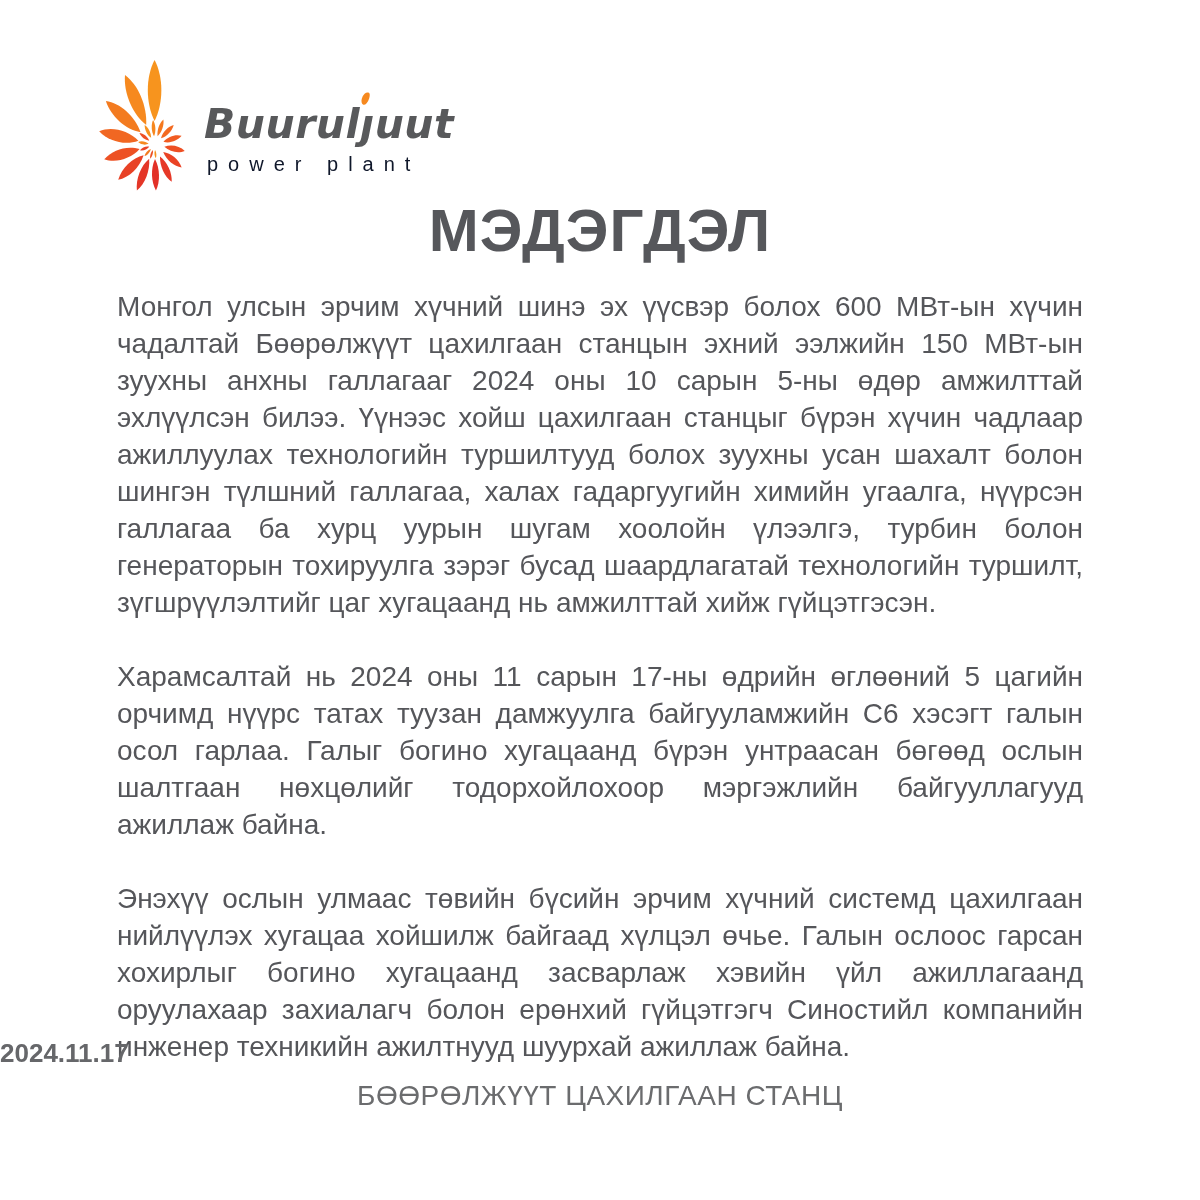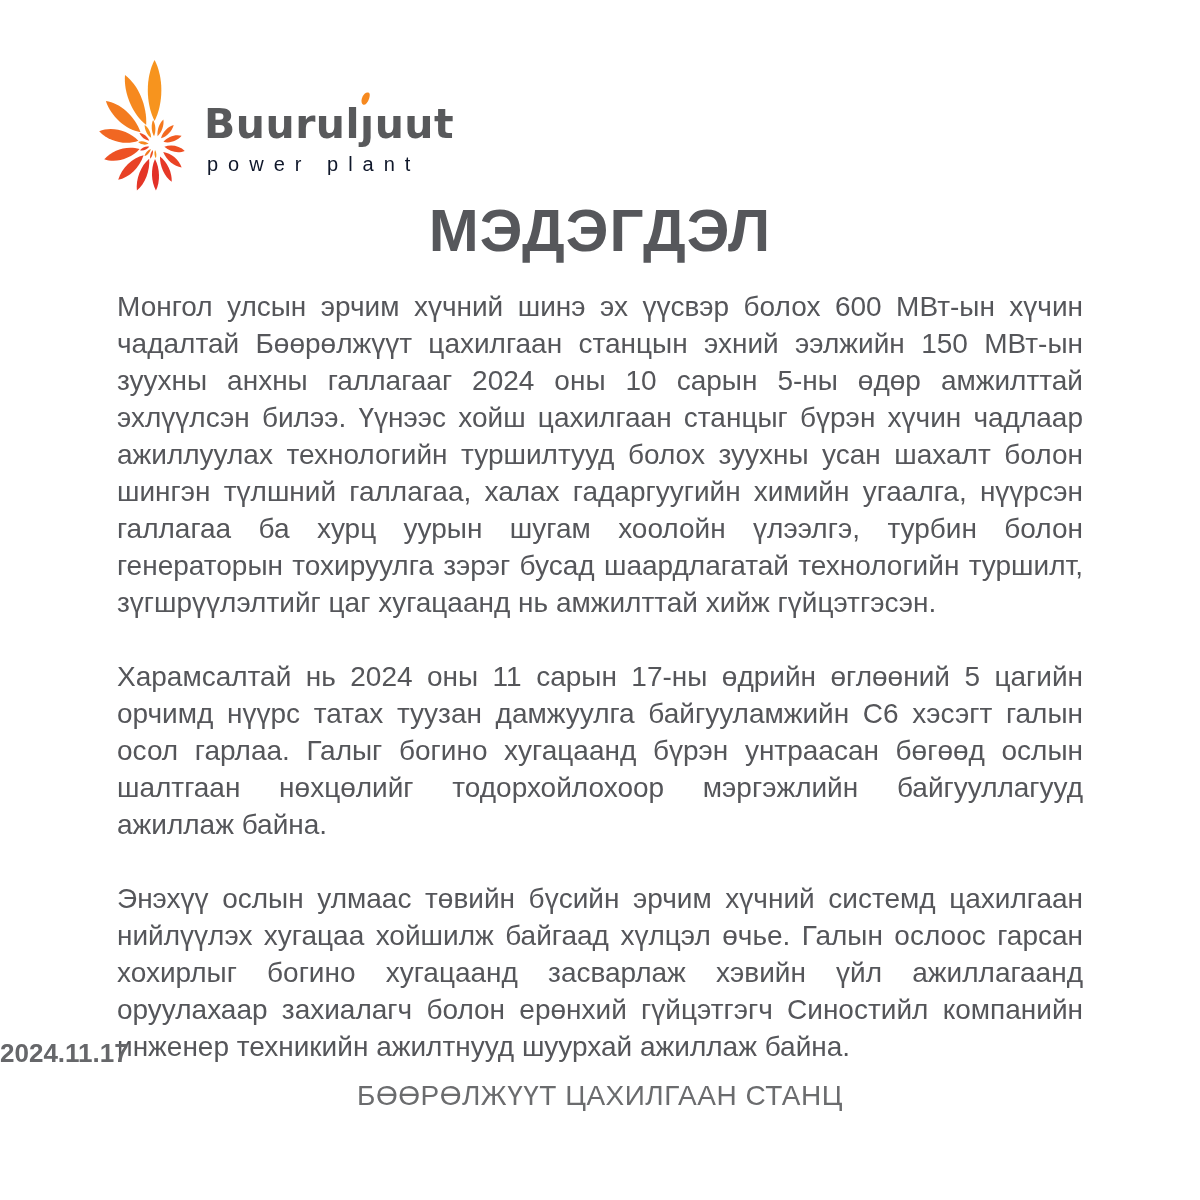--- a/index.html
+++ b/index.html
@@ -34,20 +34,21 @@
     margin-left: 10px;
     margin-top: 44px;
   }
   .brand {
     font-family: "DejaVu Sans", sans-serif;
     font-size: 41px;
     font-weight: 700;
     color: #58595b;
     letter-spacing: 0.5px;
     line-height: 1;
+    font-style: italic;
   }
   .jwrap { position: relative; display: inline-block; }
   .jflame {
     position: absolute;
     left: 2px;
     top: -12px;
     width: 7px;
     height: 13px;
     background: #f6891f;
     border-radius: 65% 35% 55% 45% / 60% 40% 60% 40%;

